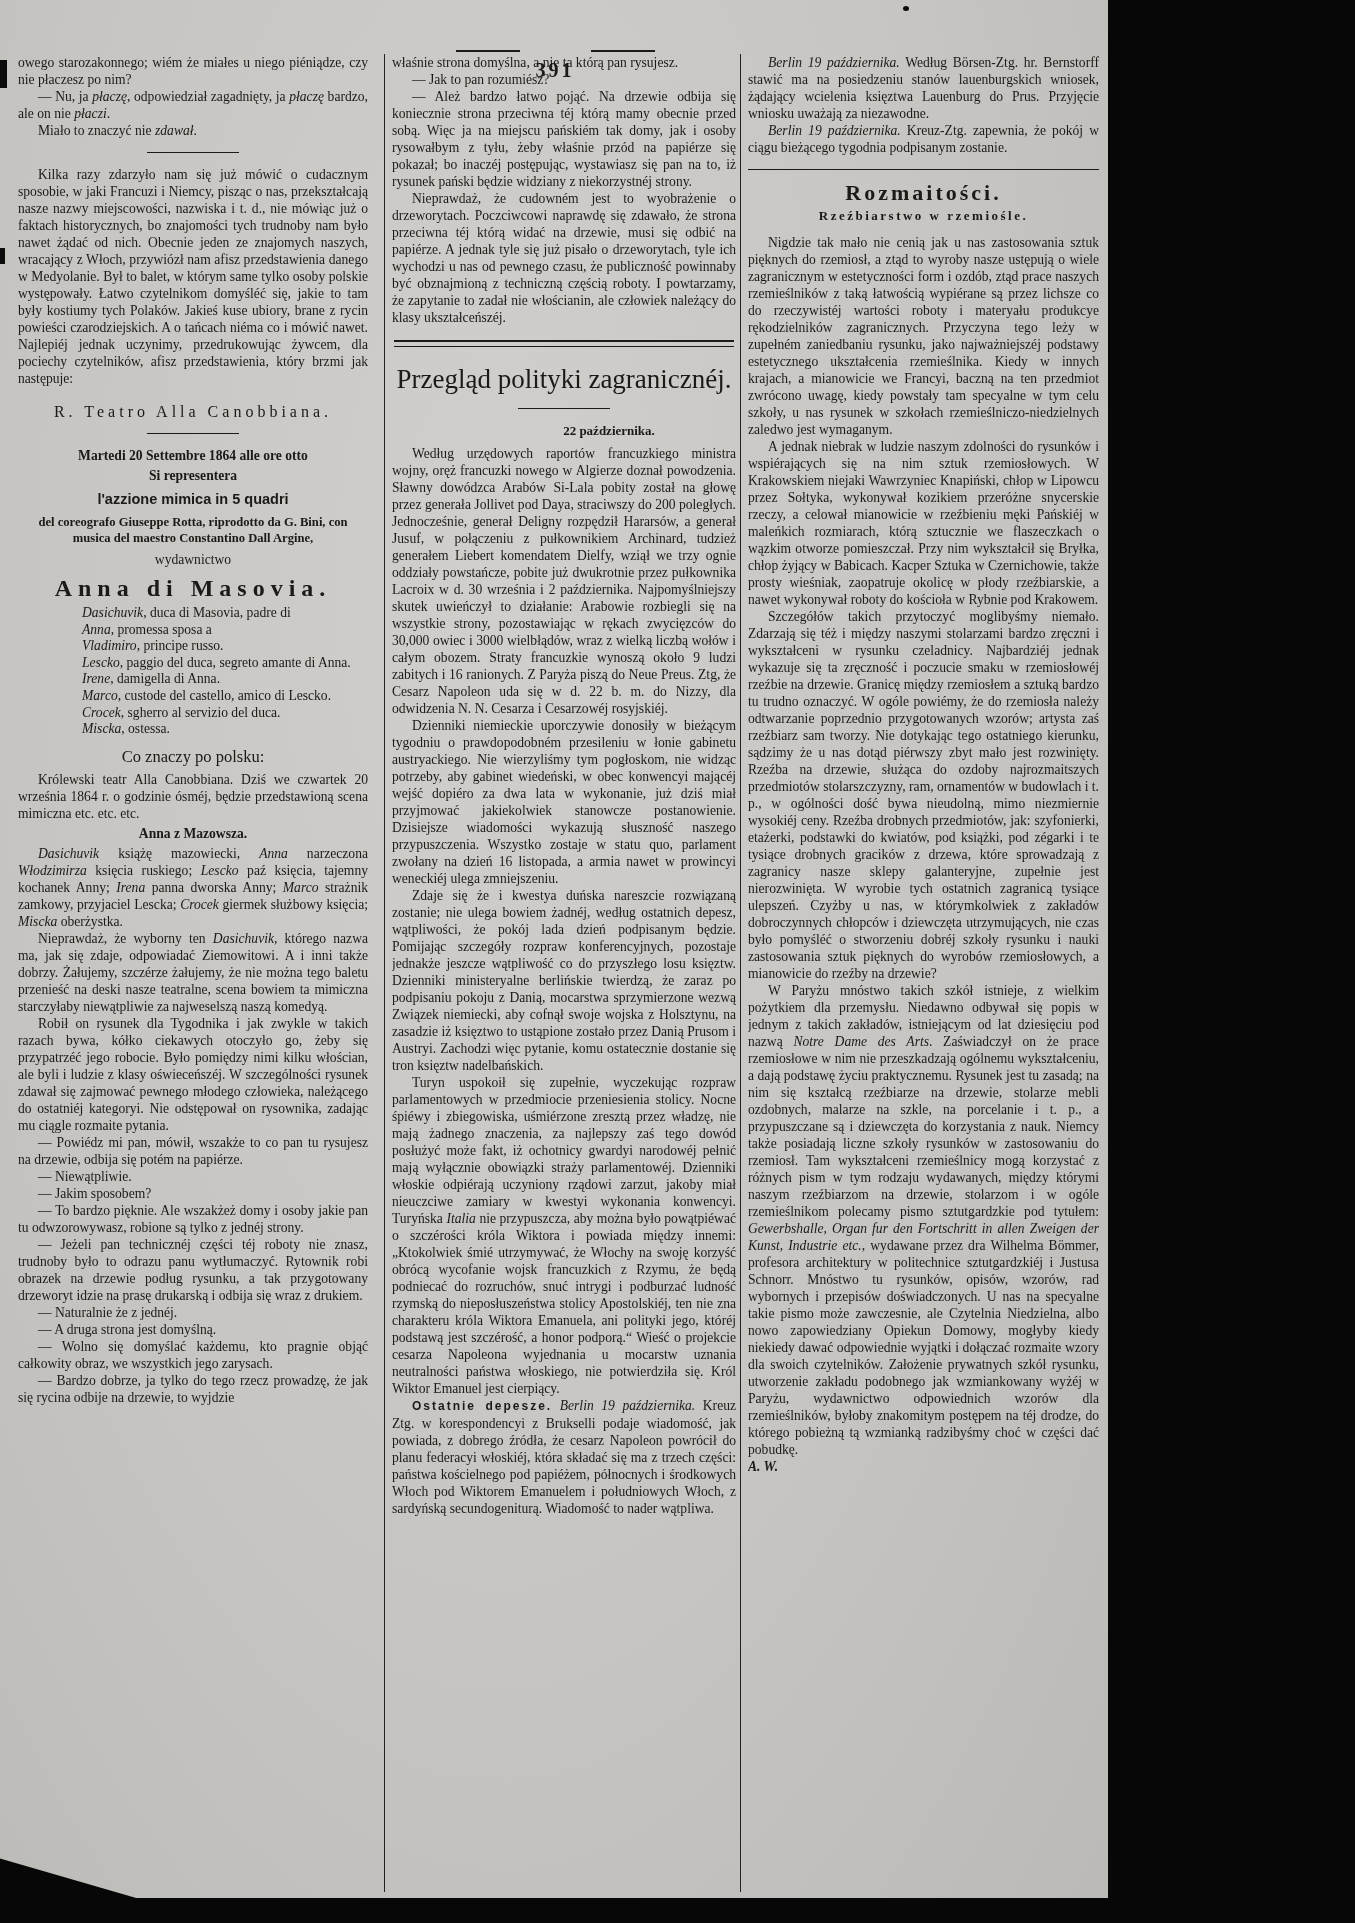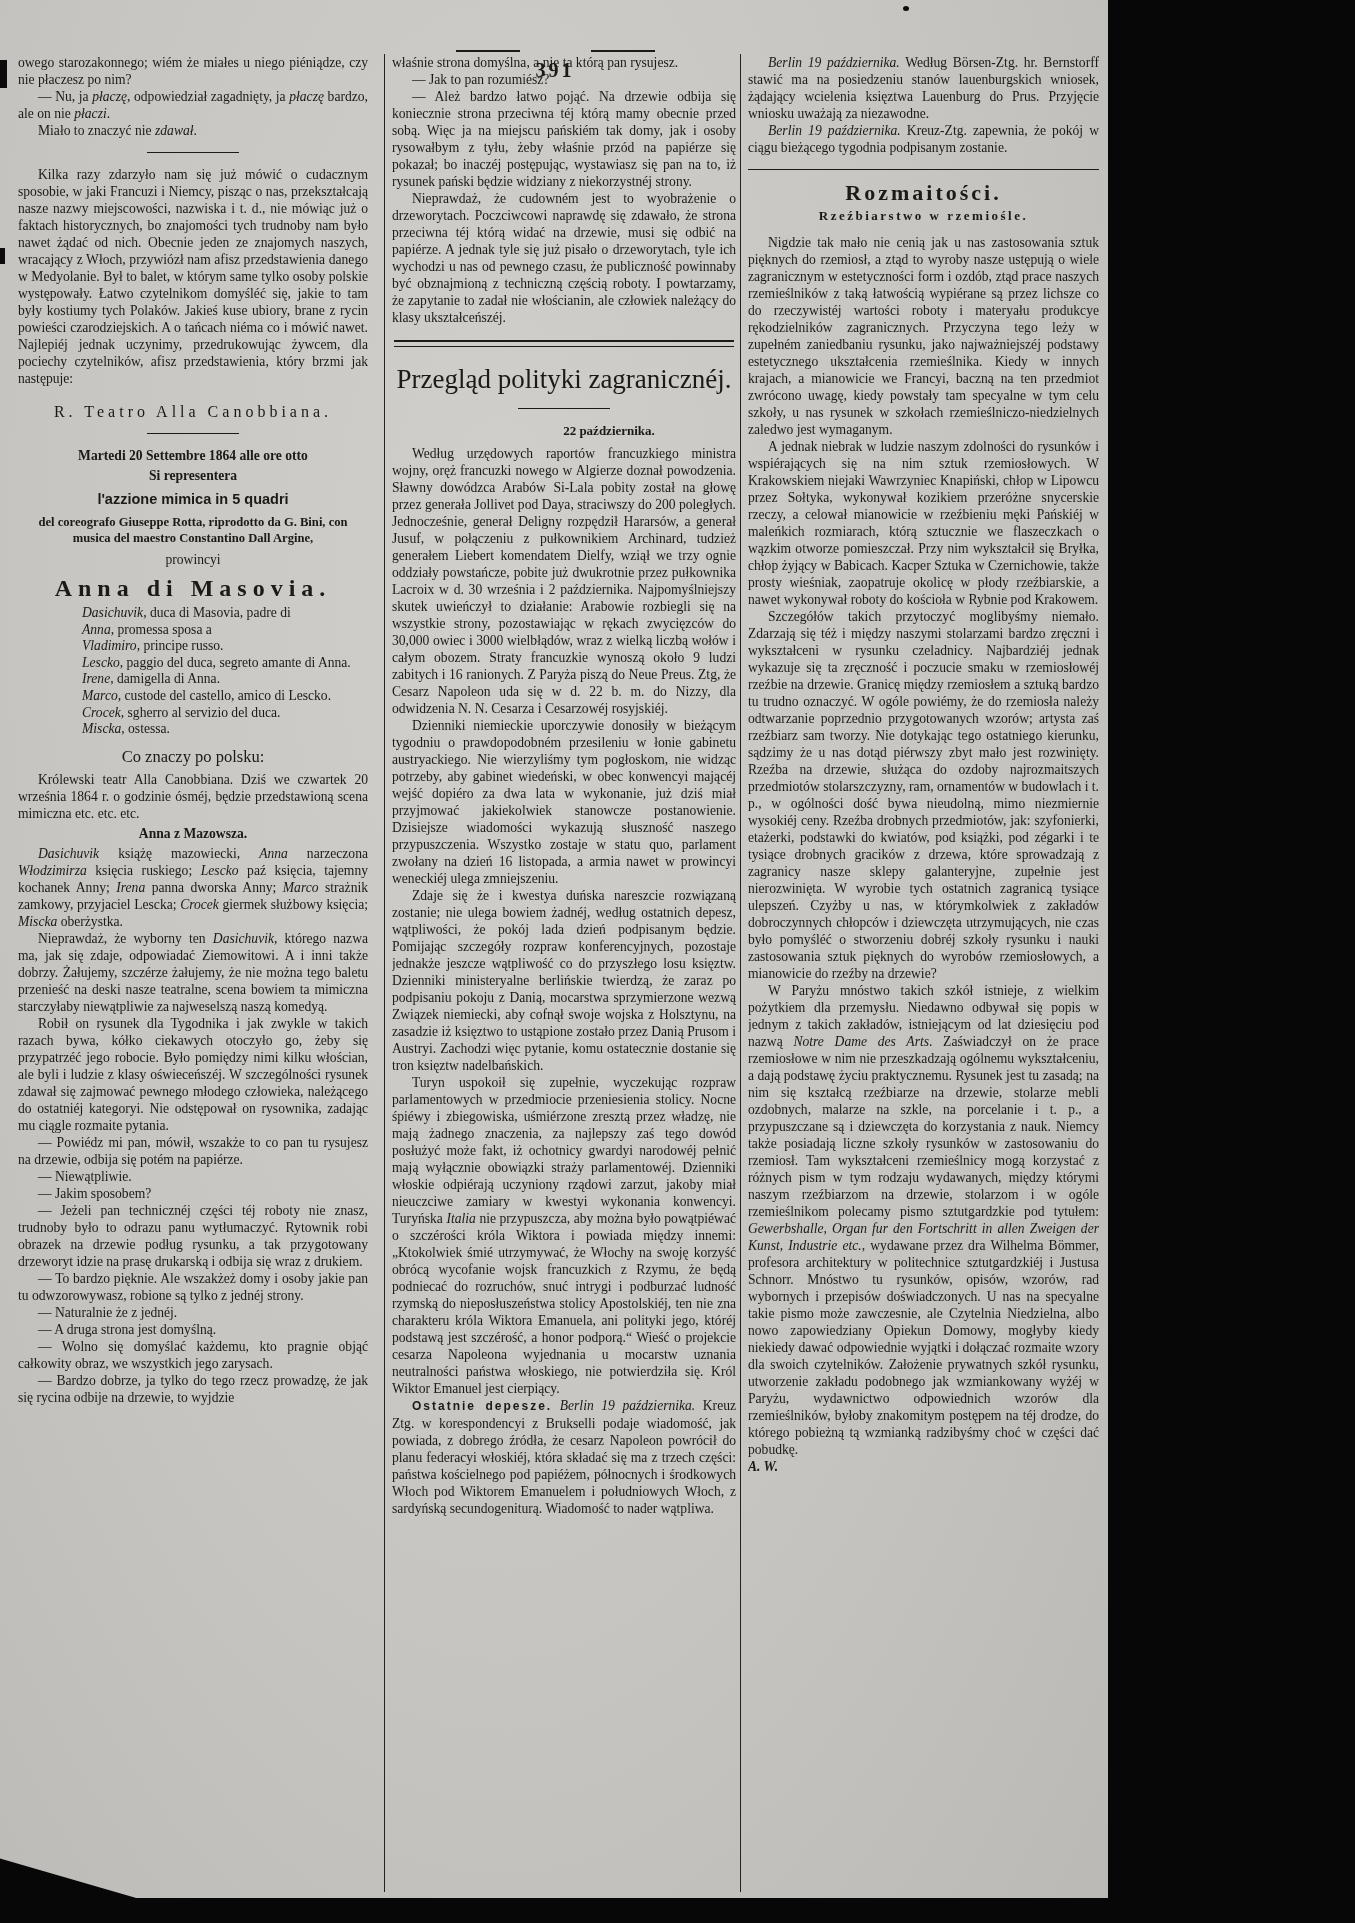--- a/index.html
+++ b/index.html
@@ -70,41 +70,41 @@
       <div class="bpara">— Nu, ja <i>płaczę</i>, odpowiedział zagadnięty, ja <i>płaczę</i> bardzo, ale on nie <i>płaczi</i>.</div>
       <div class="bpara">Miało to znaczyć nie <i>zdawał</i>.</div>
       <div class="rule-short"></div>
       <div class="bpara">Kilka razy zdarzyło nam się już mówić o cudacznym sposobie, w jaki Francuzi i Niemcy, pisząc o nas, przekształcają nasze nazwy miejscowości, nazwiska i t. d., nie mówiąc już o faktach historycznych, bo znajomości tych trudnoby nam było nawet żądać od nich. Obecnie jeden ze znajomych naszych, wracający z Włoch, przywiózł nam afisz przedstawienia danego w Medyolanie. Był to balet, w którym same tylko osoby polskie występowały. Łatwo czytelnikom domyśléć się, jakie to tam były kostiumy tych Polaków. Jakieś kuse ubiory, brane z rycin powieści czarodziejskich. A o tańcach niéma co i mówić nawet. Najlepiéj jednak uczynimy, przedrukowując żywcem, dla pociechy czytelników, afisz przedstawienia, który brzmi jak następuje:</div>
       <div class="bteatro">R. Teatro Alla Canobbiana.</div>
       <div class="rule-short"></div>
       <div class="bcenter bbold">Martedi 20 Settembre 1864 alle ore otto</div>
       <div class="bcenter bbold">Si representera</div>
       <div class="bcenter bsans">l'azzione mimica in 5 quadri</div>
       <div class="bcenter bsmall">del coreografo Giuseppe Rotta, riprodotto da G. Bini, con musica del maestro Constantino Dall Argine,</div>
-      <div class="bcenter">prowincyi</div>
+      <div class="bcenter">wydawnictwo</div>
       <div class="banna">Anna di Masovia.</div>
       <div class="bcast"><i>Dasichuvik</i>, duca di Masovia, padre di</div>
       <div class="bcast"><i>Anna</i>, promessa sposa a</div>
       <div class="bcast"><i>Vladimiro</i>, principe russo.</div>
       <div class="bcast"><i>Lescko</i>, paggio del duca, segreto amante di Anna.</div>
       <div class="bcast"><i>Irene</i>, damigella di Anna.</div>
       <div class="bcast"><i>Marco</i>, custode del castello, amico di Lescko.</div>
       <div class="bcast"><i>Crocek</i>, sgherro al servizio del duca.</div>
       <div class="bcast"><i>Miscka</i>, ostessa.</div>
       <div class="bheadmd">Co znaczy po polsku:</div>
       <div class="bpara">Królewski teatr Alla Canobbiana. Dziś we czwartek 20 września 1864 r. o godzinie ósméj, będzie przedstawioną scena mimiczna etc. etc. etc.</div>
       <div class="bcenter bbold">Anna z Mazowsza.</div>
       <div class="bpara"><i>Dasichuvik</i> książę mazowiecki, <i>Anna</i> narzeczona <i>Włodzimirza</i> księcia ruskiego; <i>Lescko</i> paź księcia, tajemny kochanek Anny; <i>Irena</i> panna dworska Anny; <i>Marco</i> strażnik zamkowy, przyjaciel Lescka; <i>Crocek</i> giermek służbowy księcia; <i>Miscka</i> oberżystka.</div>
       <div class="bpara">Nieprawdaż, że wyborny ten <i>Dasichuvik</i>, którego nazwa ma, jak się zdaje, odpowiadać Ziemowitowi. A i inni także dobrzy. Żałujemy, szczérze żałujemy, że nie można tego baletu przenieść na deski nasze teatralne, scena bowiem ta mimiczna starczyłaby niewątpliwie za najweselszą naszą komedyą.</div>
       <div class="bpara">Robił on rysunek dla Tygodnika i jak zwykle w takich razach bywa, kółko ciekawych otoczyło go, żeby się przypatrzéć jego robocie. Było pomiędzy nimi kilku włościan, ale byli i ludzie z klasy oświeceńszéj. W szczególności rysunek zdawał się zajmować pewnego młodego człowieka, należącego do ostatniéj kategoryi. Nie odstępował on rysownika, zadając mu ciągle rozmaite pytania.</div>
       <div class="bpara">— Powiédz mi pan, mówił, wszakże to co pan tu rysujesz na drzewie, odbija się potém na papiérze.</div>
       <div class="bpara">— Niewątpliwie.</div>
       <div class="bpara">— Jakim sposobem?</div>
+      <div class="bpara">— To bardzo pięknie. Ale wszakżeż domy i osoby jakie pan tu odwzorowywasz, robione są tylko z jednéj strony.</div>
       <div class="bpara">— Jeżeli pan technicznéj części téj roboty nie znasz, trudnoby było to odrazu panu wytłumaczyć. Rytownik robi obrazek na drzewie podług rysunku, a tak przygotowany drzeworyt idzie na prasę drukarską i odbija się wraz z drukiem.</div>
-      <div class="bpara">— To bardzo pięknie. Ale wszakżeż domy i osoby jakie pan tu odwzorowywasz, robione są tylko z jednéj strony.</div>
       <div class="bpara">— Naturalnie że z jednéj.</div>
       <div class="bpara">— A druga strona jest domyślną.</div>
       <div class="bpara">— Wolno się domyślać każdemu, kto pragnie objąć całkowity obraz, we wszystkich jego zarysach.</div>
       <div class="bpara">— Bardzo dobrze, ja tylko do tego rzecz prowadzę, że jak się rycina odbije na drzewie, to wyjdzie</div>
     </div>
   <div class="col" id="col2">
       <div class="bpara first">właśnie strona domyślna, a nie ta którą pan rysujesz.</div>
       <div class="bpara">— Jak to pan rozumiész?</div>
       <div class="bpara">— Ależ bardzo łatwo pojąć. Na drzewie odbija się koniecznie strona przeciwna téj którą mamy obecnie przed sobą. Więc ja na miejscu pańskiém tak domy, jak i osoby rysowałbym z tyłu, żeby właśnie przód na papiérze się pokazał; bo inaczéj postępując, wystawiasz się pan na to, iż rysunek pański będzie widziany z niekorzystnéj strony.</div>
       <div class="bpara">Nieprawdaż, że cudowném jest to wyobrażenie o drzeworytach. Poczciwcowi naprawdę się zdawało, że strona przeciwna téj którą widać na drzewie, musi się odbić na papiérze. A jednak tyle się już pisało o drzeworytach, tyle ich wychodzi u nas od pewnego czasu, że publiczność powinnaby być obznajmioną z techniczną częścią roboty. I powtarzamy, że zapytanie to zadał nie włościanin, ale człowiek należący do klasy ukształceńszéj.</div>

